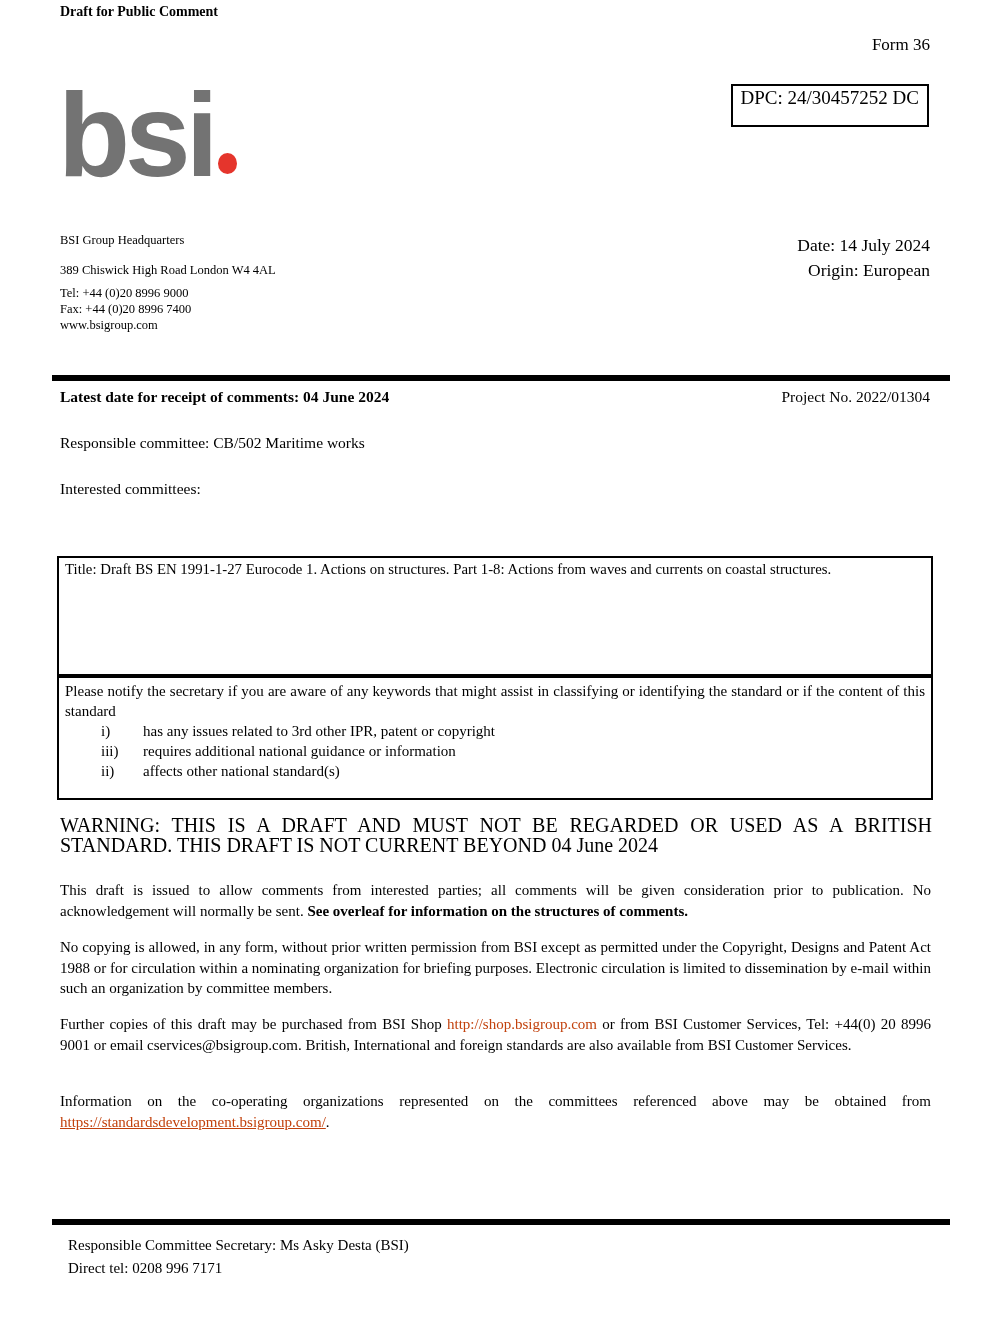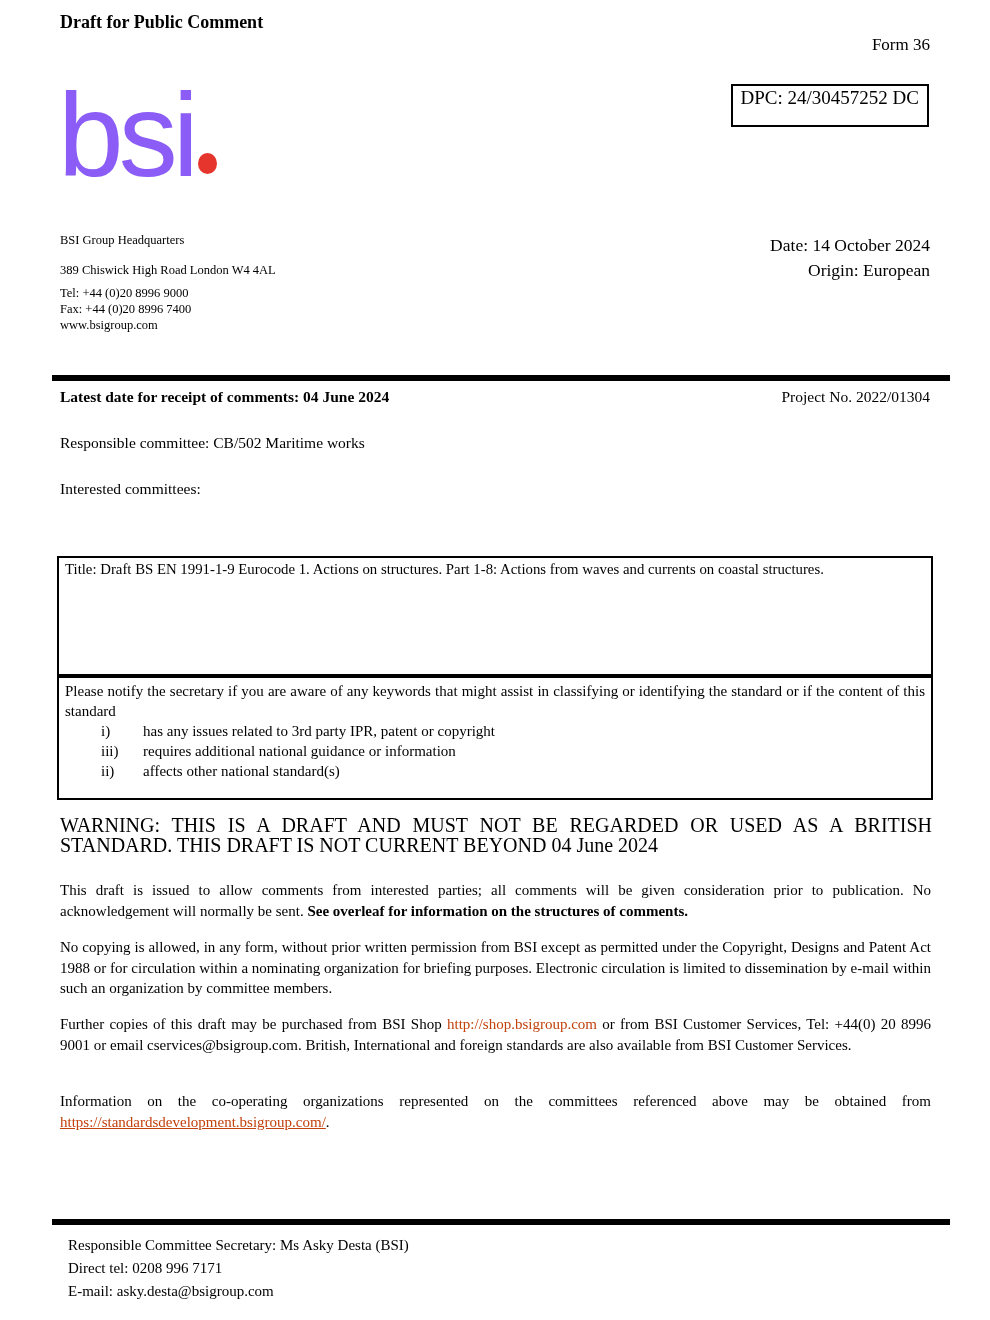--- a/index.html
+++ b/index.html
@@ -8,46 +8,46 @@
     width: 990px;
     height: 1320px;
     background: #ffffff;
     color: #000000;
     font-family: "Liberation Serif", serif;
     overflow: hidden;
   }
   .abs { position: absolute; }
 
   .header-label {
-    left: 60px; top: 12px;
-    font-size: 18px; font-weight: bold;
+    left: 60px; top: 4px;
+    font-size: 14px; font-weight: bold;
   }
   .form-no {
     right: 60px; top: 35px;
     font-size: 17px;
   }
   .dpc-box {
     right: 61px; top: 84px;
     border: 2px solid #000;
     padding: 1px 8px 16px 8px;
     font-size: 19px;
   }
 
   .logo {
     left: 58px; top: 76px;
     height: 120px;
     white-space: nowrap;
   }
   .logo-text {
     font-family: "Liberation Sans", sans-serif;
-    font-weight: normal;
+    font-weight: bold;
     font-size: 118px;
     letter-spacing: -5px;
     line-height: 1;
-    color: #8b5cf6;
+    color: #737373;
   }
   .logo-dot {
     display: inline-block;
     width: 19px; height: 21px;
     border-radius: 50%;
     background: #e5352c;
     margin-left: 4px;
     margin-bottom: 2px;
     vertical-align: baseline;
   }
@@ -159,44 +159,44 @@
 
   <div class="abs address">
     <div class="addr-head">BSI Group Headquarters</div>
     <div class="addr-line1">389 Chiswick High Road London W4 4AL</div>
     <div>Tel: +44 (0)20 8996 9000</div>
     <div>Fax: +44 (0)20 8996 7400</div>
     <div>www.bsigroup.com</div>
   </div>
 
   <div class="abs date-origin">
-    <div>Date: 14 October 2024</div>
+    <div>Date: 14 July 2024</div>
     <div>Origin: European</div>
   </div>
 
   <div class="abs rule rule-1"></div>
 
   <div class="abs comments-row">
     <span class="latest">Latest date for receipt of comments: 04 June 2024</span>
     <span>Project No. 2022/01304</span>
   </div>
 
   <div class="abs resp-committee">Responsible committee: CB/502 Maritime works</div>
 
   <div class="abs int-committees">Interested committees:</div>
 
   <div class="abs title-box">
-    <span>Title: Draft BS EN 1991-1-9 Eurocode 1. Actions on structures. Part 1-8: Actions from waves and currents on coastal structures.</span>
+    <span>Title: Draft BS EN 1991-1-27 Eurocode 1. Actions on structures. Part 1-8: Actions from waves and currents on coastal structures.</span>
   </div>
 
   <div class="abs keywords-box">
     <div class="kw-intro">Please notify the secretary if you are aware of any keywords that might assist in classifying or identifying the standard or if the content of this standard</div>
     <div class="kw-item">
       <span class="kw-marker">i)</span>
-      <span>has any issues related to 3rd party IPR, patent or copyright</span>
+      <span>has any issues related to 3rd other IPR, patent or copyright</span>
     </div>
     <div class="kw-item">
       <span class="kw-marker">iii)</span>
       <span>requires additional national guidance or information</span>
     </div>
     <div class="kw-item">
       <span class="kw-marker">ii)</span>
       <span>affects other national standard(s)</span>
     </div>
   </div>
@@ -215,16 +215,15 @@
 
   <div class="abs para para-4">
     <span>Information on the co-operating organizations represented on the committees referenced above may be obtained from </span><a class="doc-link underlined" href="#">https://standardsdevelopment.bsigroup.com/</a><span>.</span>
   </div>
 
   <div class="abs rule rule-2"></div>
 
   <div class="abs footer">
     <div>Responsible Committee Secretary: Ms Asky Desta (BSI)</div>
     <div>Direct tel: 0208 996 7171</div>
-    <div>E-mail: asky.desta@bsigroup.com</div>
   </div>
 
 </div>
 
 </body></html>

